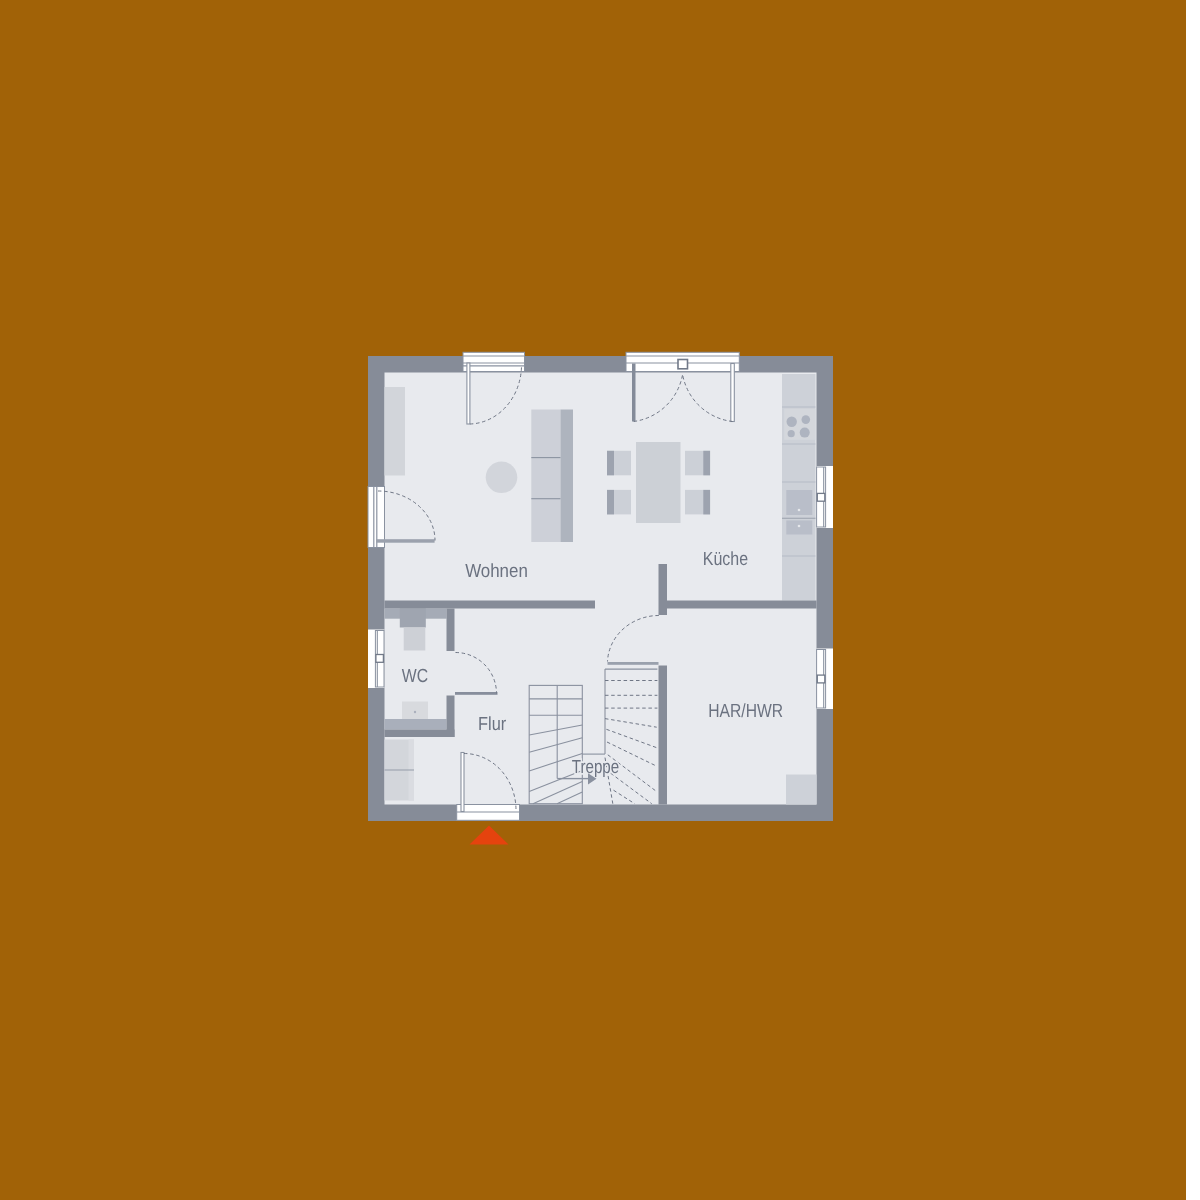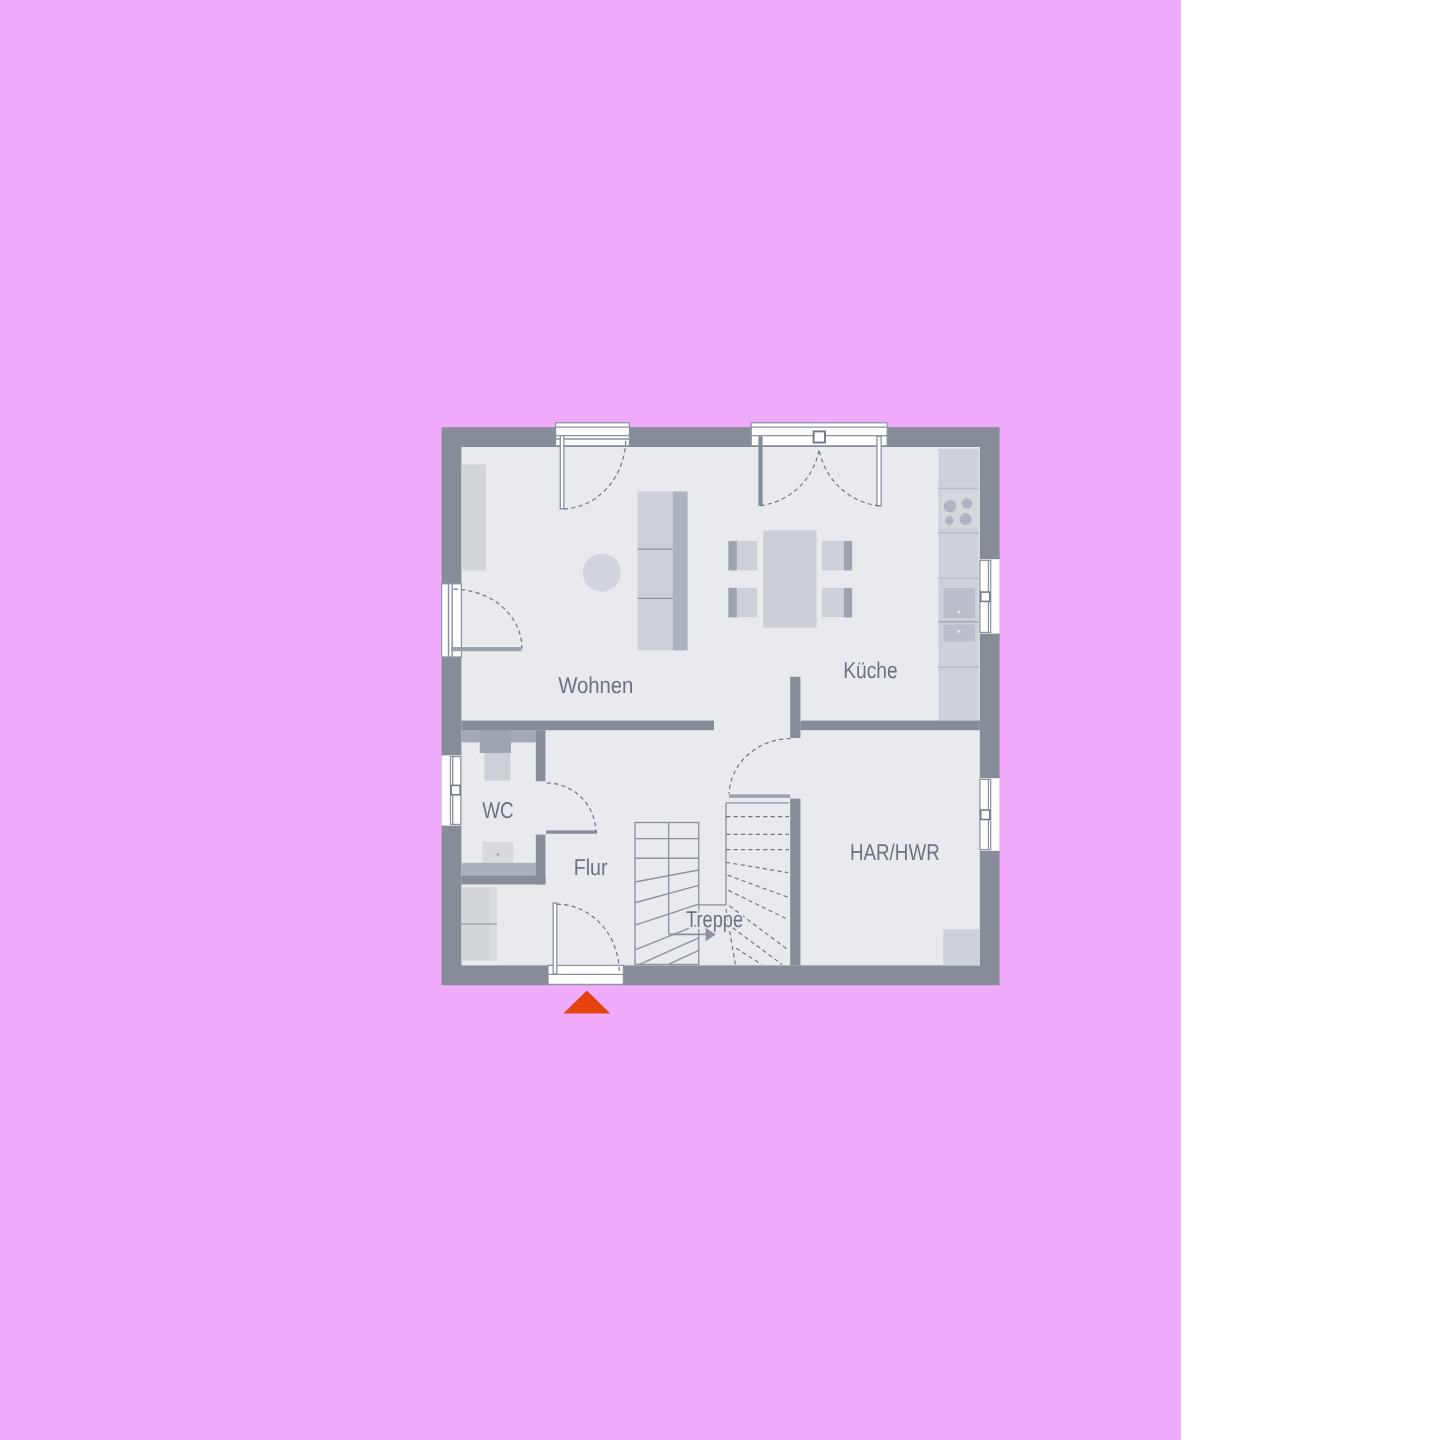--- a/index.html
+++ b/index.html
@@ -1,16 +1,16 @@
 <!DOCTYPE html>
 <html><head>
 <meta charset="utf-8">
 <style>
 html,body{margin:0;padding:0;background:#ffffff;}
-#page{position:relative;width:984px;height:1200px;background:#f0abfc;overflow:hidden;}
+#page{position:relative;width:1186px;height:1200px;background:#a16207;overflow:hidden;}
 svg{position:absolute;left:0;top:0;}
 text{font-family:"Liberation Sans",sans-serif;fill:#6b7280;text-rendering:geometricPrecision;-webkit-font-smoothing:antialiased;}
 </style>
 </head>
 <body>
 <div id="page">
 <svg width="1200" height="1200" viewBox="0 0 1200 1200">
 
   <rect x="368" y="356" width="465" height="465" fill="#868c98"></rect>
 

